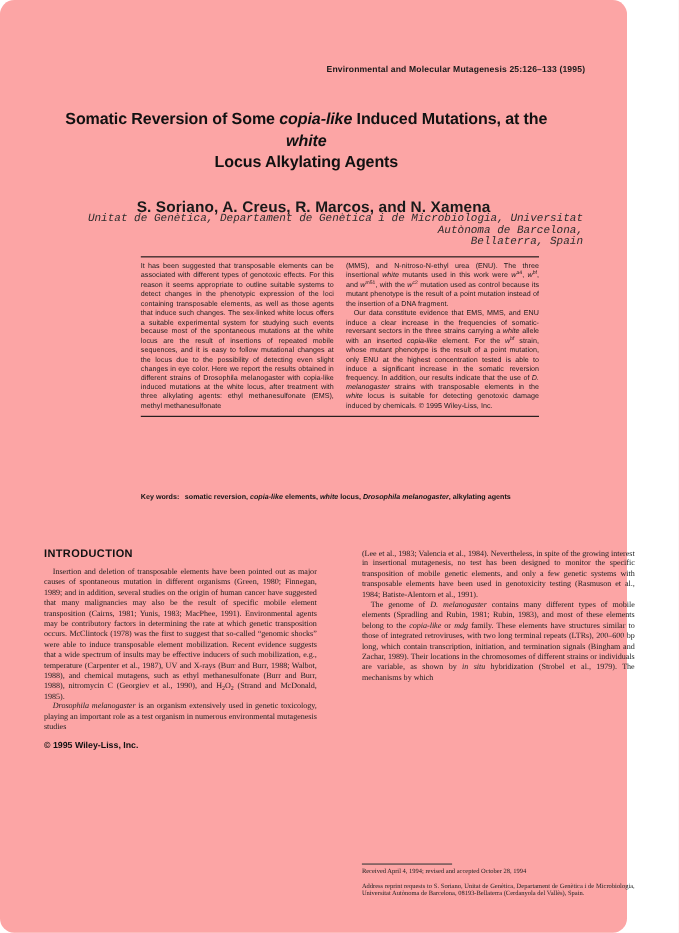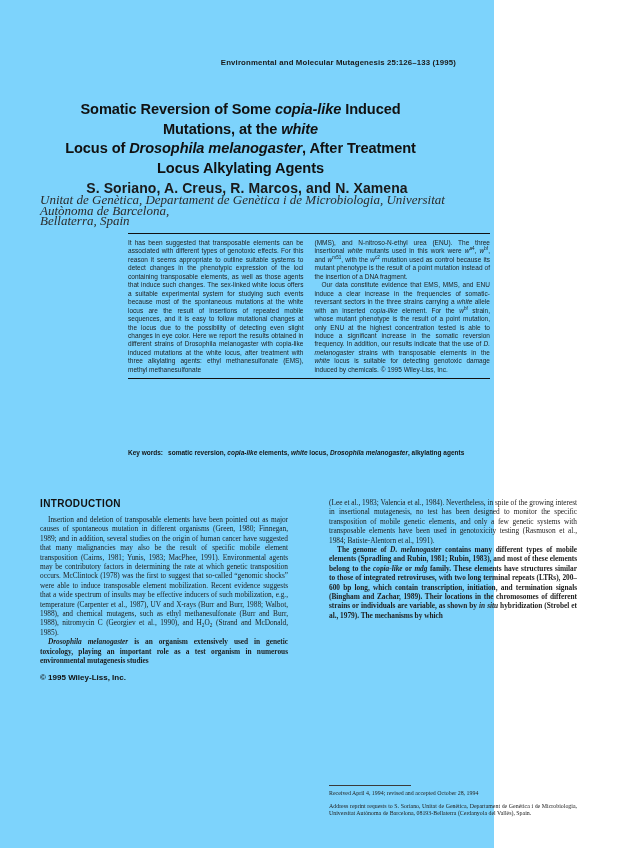--- a/index.html
+++ b/index.html
@@ -12,23 +12,24 @@
     width: 617px;
     height: 848px;
     position: relative;
     font-family: "Liberation Serif", serif;
     color: #1a1a1a;
     overflow: hidden;
   }
   .page {
     position: absolute;
     left: 0; top: 0;
-    width: 494px;
+    width: 570px;
     height: 848px;
-    background: #7dd3fc;
+    background: #fca5a5;
+    border-radius: 13px;
   }
 
   
   .journal-header {
     position: absolute;
     left: 40px;
     right: 38px;
     top: 58px;
     text-align: right;
     font-family: "Liberation Sans", sans-serif;
@@ -66,24 +67,24 @@
     font-weight: bold;
     font-size: 14px;
     letter-spacing: 0.1px;
     color: #1a1a1a;
   }
   .affiliation {
     position: absolute;
     left: 40px;
     right: 40px;
     top: 195px;
-    text-align: left;
-    font-family: Liberation Serif, serif;
+    text-align: right;
+    font-family: Liberation Mono, monospace;
     font-style: italic;
-    font-size: 13px;
+    font-size: 10px;
     line-height: 10.6px;
     color: #2b2b2b;
   }
 
   
   .abstract-box {
     position: absolute;
     left: 128px;
     top: 233px;
     width: 362px;
@@ -153,21 +154,21 @@
   }
   .body-text {
     font-family: "Liberation Serif", serif;
     font-size: 7.35px;
     line-height: 9.4px;
     text-align: justify;
     color: #1d1d1d;
     margin: 0;
     letter-spacing: -0.02px;
   }
-  .body-text + .body-text { text-indent: 8px; font-weight: bold; }
+  .body-text + .body-text { text-indent: 8px; }
   .body-text .ital { font-style: italic; }
   .body-text sub { font-size: 5.4px; vertical-align: sub; line-height: 0; }
 
   .copyright-line {
     font-family: "Liberation Sans", sans-serif;
     font-weight: bold;
     font-size: 8px;
     color: #111;
     margin-top: 7px;
   }
@@ -196,21 +197,20 @@
 </style>
 </head>
 <body>
 
 <div class="page">
 
   <div class="journal-header">Environmental and Molecular Mutagenesis 25:126–133 (1995)</div>
 
   <div class="title-block">
     <div class="title-line"><span>Somatic Reversion of Some </span><span class="ital">copia-like</span><span> Induced Mutations, at the </span><span class="ital">white</span></div>
-    <div class="title-line"><span>Locus of </span><span class="ital">Drosophila melanogaster</span><span>, After Treatment</span></div>
     <div class="title-line">Locus Alkylating Agents</div>
   </div>
 
   <div class="authors">S. Soriano, A. Creus, R. Marcos, and N. Xamena</div>
 
   <div class="affiliation">
     <div>Unitat de Genètica, Departament de Genètica i de Microbiologia, Universitat Autònoma de Barcelona,</div>
     <div>Bellaterra, Spain</div>
   </div>
 

